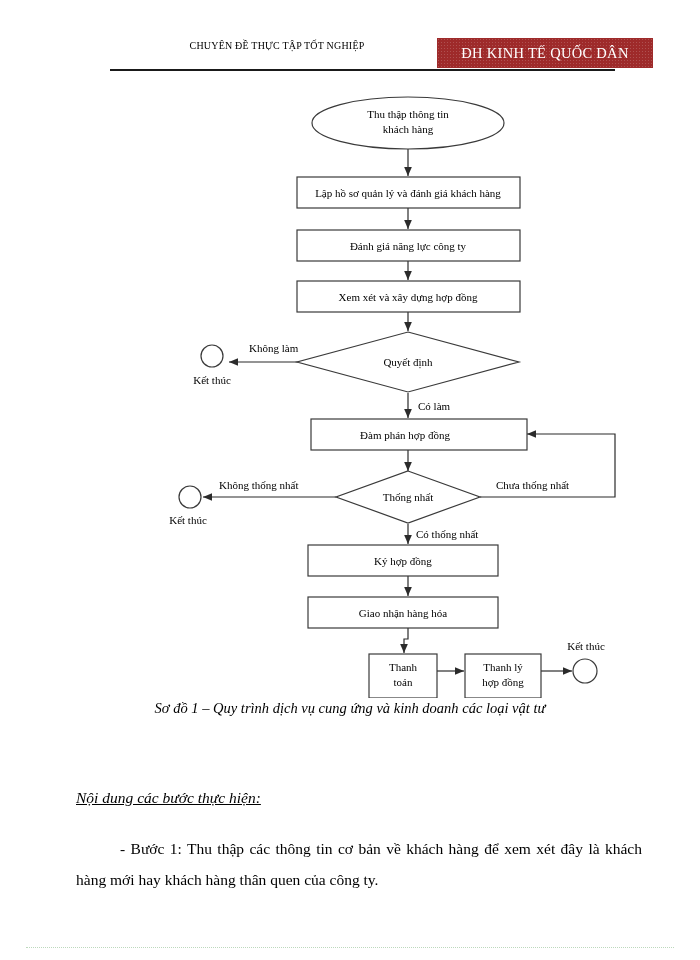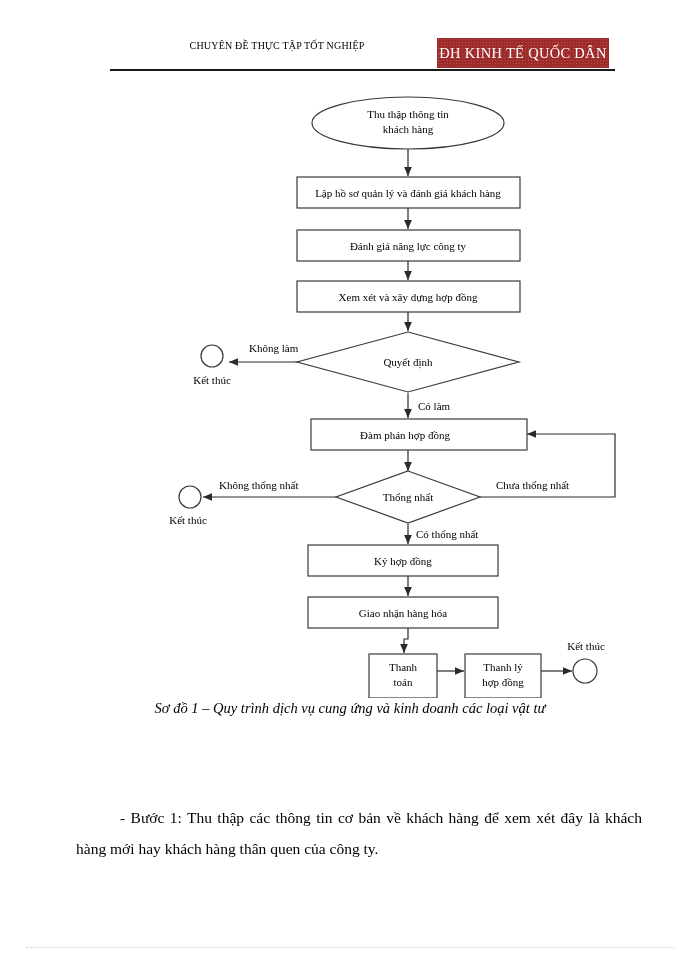--- a/index.html
+++ b/index.html
@@ -32,21 +32,21 @@
     text-align: center;
     font-weight: normal;
     font-size: 10px;
     letter-spacing: 0.2px;
     white-space: nowrap;
   }
   #header-badge {
     position: absolute;
     left: 437px;
     top: 38px;
-    width: 172px;
+    width: 216px;
     height: 30px;
     background: #9e2a2a;
     background-image:
       radial-gradient(rgba(255,255,255,0.18) 0.6px, transparent 0.7px);
     background-size: 3px 3px;
     color: #ffffff;
     font-size: 14.5px;
     font-weight: normal;
     display: flex;
     align-items: center;
@@ -213,16 +213,17 @@
     <text class="node-text" x="503" y="598" text-anchor="middle">hợp đồng</text>
 
     <circle class="shape" cx="585" cy="583" r="12"></circle>
     <text class="term-label" x="586" y="562" text-anchor="middle">Kết thúc</text>
   </svg>
 </div>
 
 <div id="figure-caption">Sơ đồ 1 – Quy trình dịch vụ cung ứng và kinh doanh các loại vật tư</div>
 
 <div id="body-text">
+  <span id="section-heading">Nội dung các bước thực hiện:</span>
   <span id="paragraph-1">- Bước 1: Thu thập các thông tin cơ bản về khách hàng để xem xét đây là khách hàng mới hay khách hàng thân quen của công ty.</span>
 </div>
 
 <div id="footer-rule"></div>
 
 </body></html>

